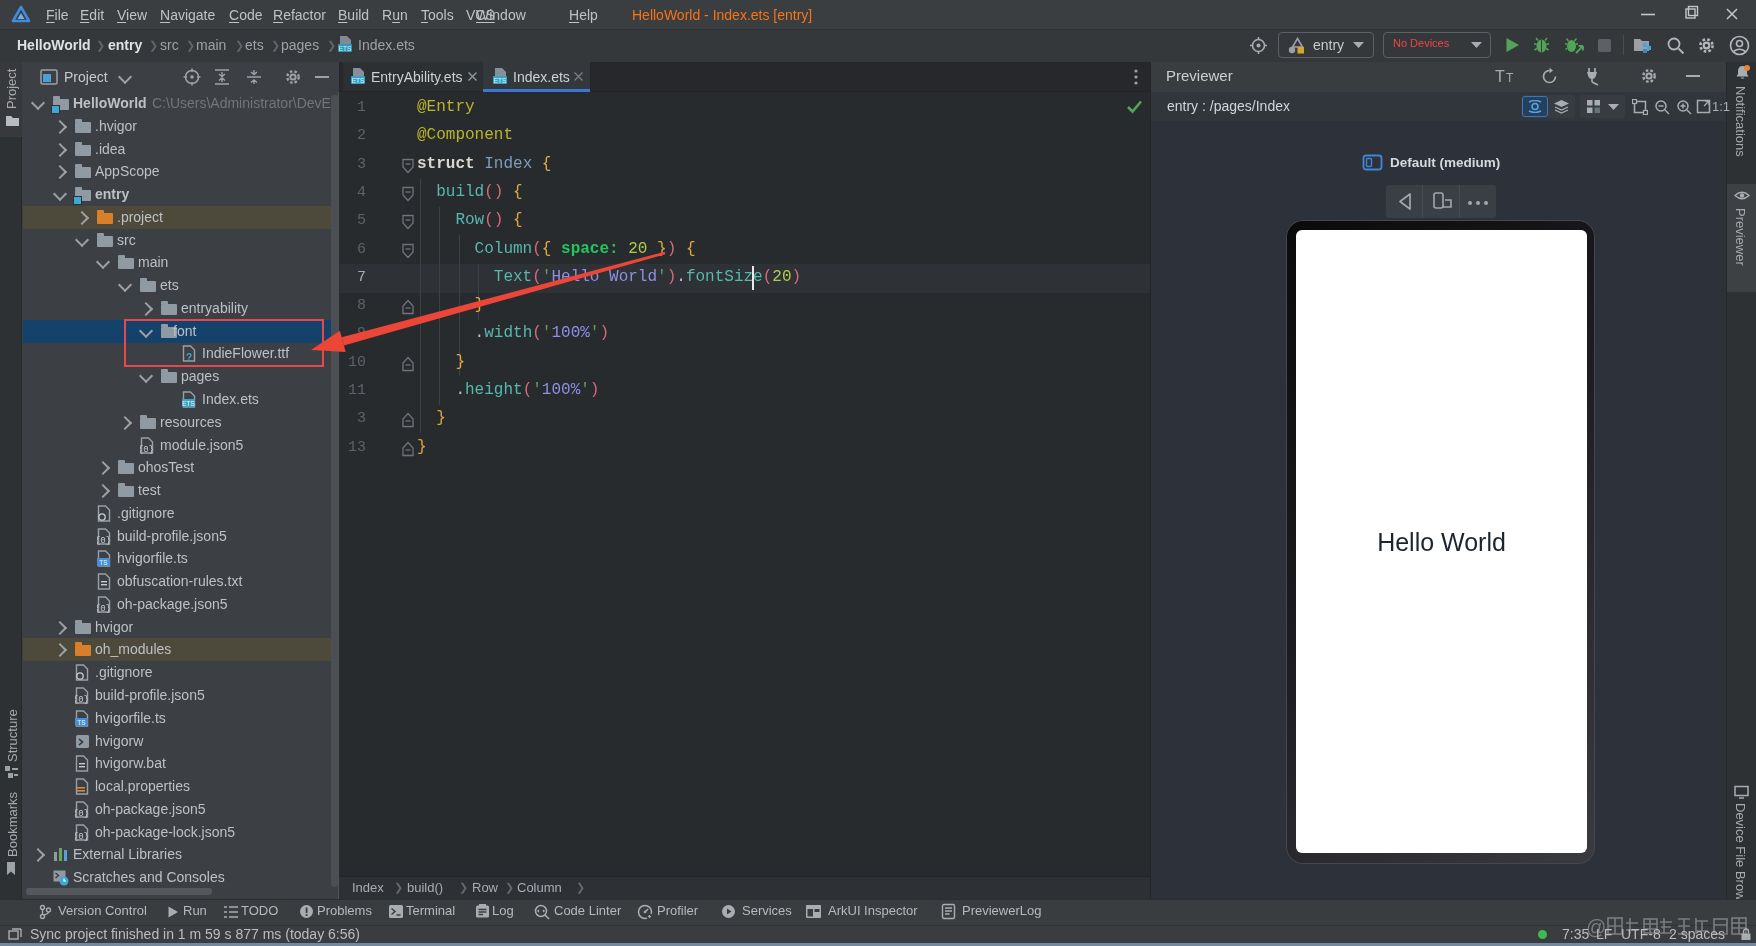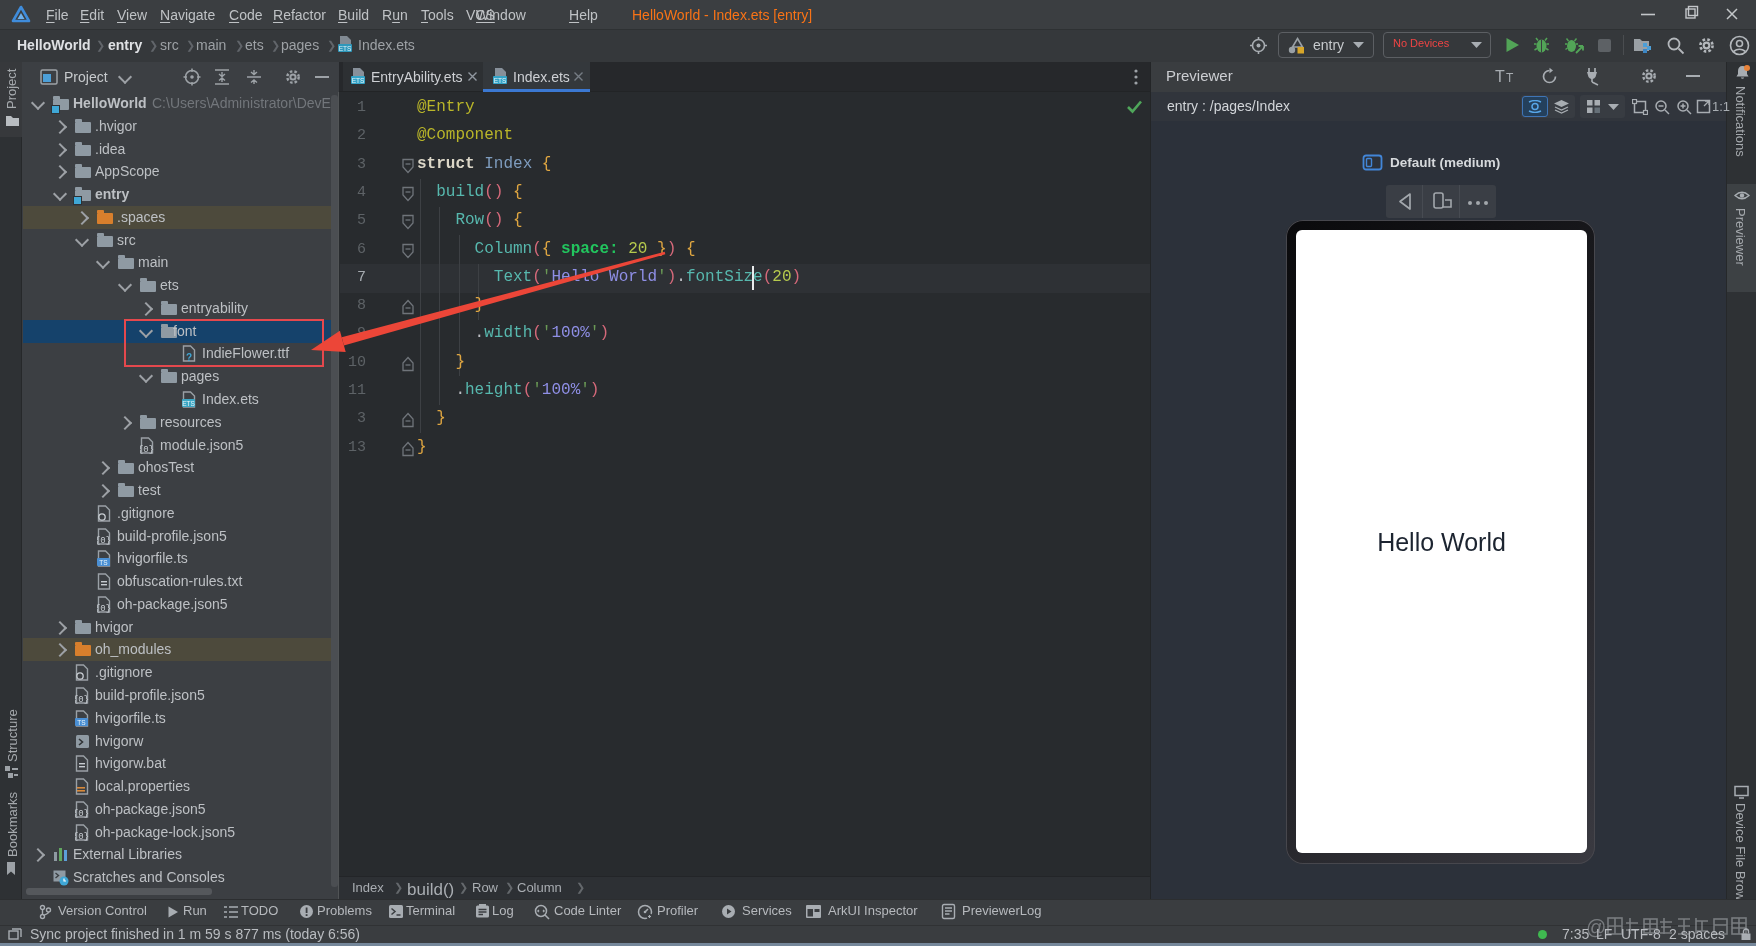--- a/index.html
+++ b/index.html
@@ -175,21 +175,21 @@
 <div class="abs chevR" style="left:55px;top:167px"></div>
 <div class="abs folder" style="left:75px;top:167px"></div>
 <span class="abs treetext" style="left:95px;top:163px;">AppScope</span>
 <div class="abs chevD" style="left:55px;top:189px"></div>
 <div class="abs folder" style="left:75px;top:190px"></div>
 <div class="abs" style="left:73px;top:196px;width:7px;height:7px;background:#3fa7d6;border:1px solid #2e3134;"></div>
 <span class="abs treetext" style="left:95px;top:186px;font-weight:bold;">entry</span>
 <div class="abs" style="left:23px;top:206px;width:315px;height:23px;background:#4d4a3c;"></div>
 <div class="abs chevR" style="left:77px;top:213px"></div>
 <div class="abs folder folderO" style="left:97px;top:213px"></div>
-<span class="abs treetext" style="left:117px;top:209px;">.spaces</span>
+<span class="abs treetext" style="left:117px;top:209px;">.project</span>
 <div class="abs chevD" style="left:77px;top:235px"></div>
 <div class="abs folder" style="left:97px;top:236px"></div>
 <span class="abs treetext" style="left:117px;top:232px;">src</span>
 <div class="abs chevD" style="left:98px;top:257px"></div>
 <div class="abs folder" style="left:118px;top:258px"></div>
 <span class="abs treetext" style="left:138px;top:254px;">main</span>
 <div class="abs chevD" style="left:120px;top:280px"></div>
 <div class="abs folder" style="left:140px;top:281px"></div>
 <span class="abs treetext" style="left:160px;top:277px;">ets</span>
 <div class="abs chevR" style="left:141px;top:304px"></div>
@@ -438,21 +438,21 @@
       <path d="M7 1.5 L12 7 V14.5 H2 V7 Z" fill="none" stroke="#6f747a" stroke-width="1.3"></path>
       <path d="M4.5 9 H9.5" stroke="#6f747a" stroke-width="1.3"></path>
     </svg>
 <span class="abs code" style="left:417px;top:438px;"><span class="tBr">}</span></span>
 <div class="abs" style="left:752px;top:266px;width:2px;height:24px;background:#e8eaec;"></div>
 <svg class="abs" style="left:1126px;top:99px" width="17" height="15" viewBox="0 0 17 15">
       <path d="M2 8 L6.5 12.5 L15 2.5" fill="none" stroke="#4fa65a" stroke-width="2.6"></path>
     </svg>
 <div class="abs" style="left:339px;top:876px;width:811px;height:23px;background:#2d3034;border-top:1px solid #232528;box-sizing:border-box;"></div>
 <span class="abs" style="left:352px;top:880px;color:#a9adb2;font-size:13px;">Index</span>
-<span class="abs" style="left:407px;top:880px;color:#a9adb2;font-size:17px;">build()</span>
+<span class="abs" style="left:407px;top:880px;color:#a9adb2;font-size:13px;">build()</span>
 <span class="abs" style="left:472px;top:880px;color:#a9adb2;font-size:13px;">Row</span>
 <span class="abs" style="left:517px;top:880px;color:#a9adb2;font-size:13px;">Column</span>
 <span class="abs" style="left:589px;top:880px;color:#a9adb2;font-size:13px;margin-top:44px;">fontSize()</span>
 <span class="abs" style="left:394px;top:881px;color:#64686c;font-size:11px;">❯</span>
 <span class="abs" style="left:459px;top:881px;color:#64686c;font-size:11px;">❯</span>
 <span class="abs" style="left:505px;top:881px;color:#64686c;font-size:11px;">❯</span>
 <span class="abs" style="left:576px;top:881px;color:#64686c;font-size:11px;">❯</span>
 
 <div class="abs" id="previewer"></div>
 <div class="abs" id="pvhead"></div>

